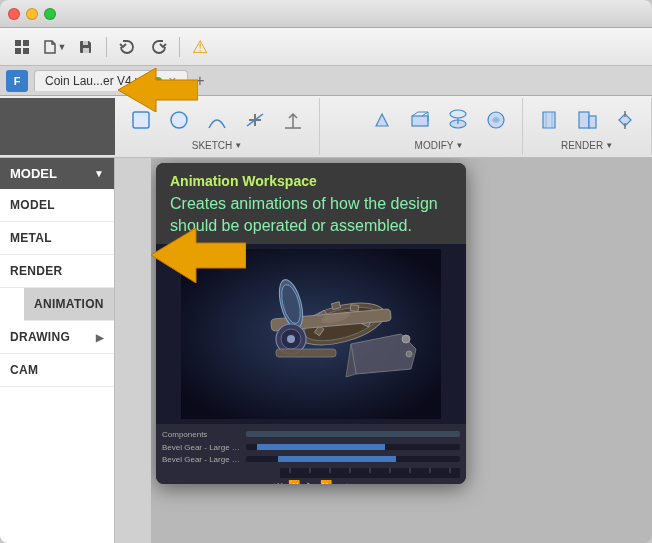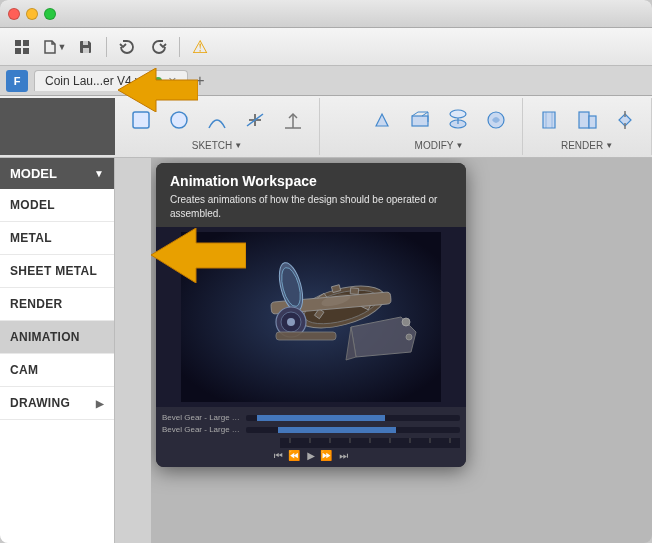--- a/index.html
+++ b/index.html
@@ -203,20 +203,21 @@
       cursor: pointer;
       border-bottom: 1px solid #e8e8e8;
       font-weight: 600;
       letter-spacing: 0.3px;
       display: flex;
       align-items: center;
       justify-content: space-between;
     }
     .menu-item.active {
       background: #d0d0d0;
+      margin-left: 24px;
     }
     .menu-item-arrow { font-size: 10px; color: #666; }
 
     
     .content-area {
       flex: 1;
       background: #b8b8b8;
       position: relative;
       overflow: hidden;
     }
@@ -233,26 +234,26 @@
       box-shadow: 0 4px 20px rgba(0,0,0,0.5);
       z-index: 10;
     }
     .tooltip-header {
       background: #3a3a3a;
       padding: 10px 14px 6px;
     }
     .tooltip-title {
       font-size: 14px;
       font-weight: bold;
-      color: #ffffff;
+      color: #bef264;
       margin-bottom: 4px;
     }
     .tooltip-description {
-      font-size: 10px;
-      color: #e5e5e5;
+      font-size: 16px;
+      color: #86efac;
       line-height: 1.4;
     }
     .tooltip-image-area {
       background: #1a1a2e;
       height: 180px;
       display: flex;
       align-items: center;
       justify-content: center;
       position: relative;
       overflow: hidden;
@@ -452,34 +453,31 @@
       <span>MODEL</span>
       <span class="menu-header-arrow">▼</span>
     </div>
     <div class="menu-item">
       <span>MODEL</span>
     </div>
     <div class="menu-item">
       <span>METAL</span>
     </div>
     <div class="menu-item">
-      <span>SHEET METAL</span>
-    </div>
-    <div class="menu-item">
       <span>RENDER</span>
     </div>
     <div class="menu-item active">
       <span>ANIMATION</span>
-    </div>
-    <div class="menu-item">
-      <span>CAM</span>
     </div>
     <div class="menu-item">
       <span>DRAWING</span>
       <span class="menu-item-arrow">▶</span>
+    </div>
+    <div class="menu-item">
+      <span>CAM</span>
     </div>
   </div>
 
   <div class="content-area">
 
     <div style="position:absolute; left:0px; top:70px; z-index:50; pointer-events:none;">
       <svg width="95" height="55" viewBox="0 0 95 55">
         <polygon points="0,27 45,0 45,15 95,15 95,40 45,40 45,55" fill="#e8a000" stroke="#c07800" stroke-width="1"></polygon>
       </svg>
     </div>
@@ -531,20 +529,26 @@
           <rect x="95" y="100" width="60" height="8" rx="3" fill="#6a5a4a" stroke="#888" stroke-width="0.8" opacity="0.9"></rect>
 
           <circle cx="225" cy="90" r="4" fill="#888" stroke="#aaa" stroke-width="0.8"></circle>
           <circle cx="228" cy="105" r="3" fill="#777" stroke="#999" stroke-width="0.8"></circle>
 
           <ellipse cx="155" cy="68" rx="15" ry="5" fill="white" opacity="0.08" transform="rotate(-15,155,68)"></ellipse>
         </svg>
       </div>
 
       <div class="tooltip-timeline">
+        <div style="display:flex; gap:4px; margin-bottom:4px; align-items:center;">
+          <div style="width:80px; font-size:8px; color:#aaa; flex-shrink:0; overflow:hidden; text-overflow:ellipsis; white-space:nowrap;">Components</div>
+          <div style="flex:1; background:#1a1a2a; height:6px; border-radius:2px; overflow:hidden;">
+            <div style="width:100%; height:100%; background:#3a4a5a;"></div>
+          </div>
+        </div>
         <div style="display:flex; gap:4px; margin-bottom:3px; align-items:center;">
           <div style="width:80px; font-size:8px; color:#aaa; flex-shrink:0; overflow:hidden; text-overflow:ellipsis; white-space:nowrap;">Bevel Gear - Large v1:1</div>
           <div style="flex:1; background:#1a1a2a; height:6px; border-radius:2px; overflow:hidden;">
             <div style="width:60%; height:100%; background:#4477bb; margin-left:5%;"></div>
           </div>
         </div>
         <div style="display:flex; gap:4px; align-items:center;">
           <div style="width:80px; font-size:8px; color:#aaa; flex-shrink:0; overflow:hidden; text-overflow:ellipsis; white-space:nowrap;">Bevel Gear - Large v1:2</div>
           <div style="flex:1; background:#1a1a2a; height:6px; border-radius:2px; overflow:hidden;">
             <div style="width:55%; height:100%; background:#4477bb; margin-left:15%;"></div>

